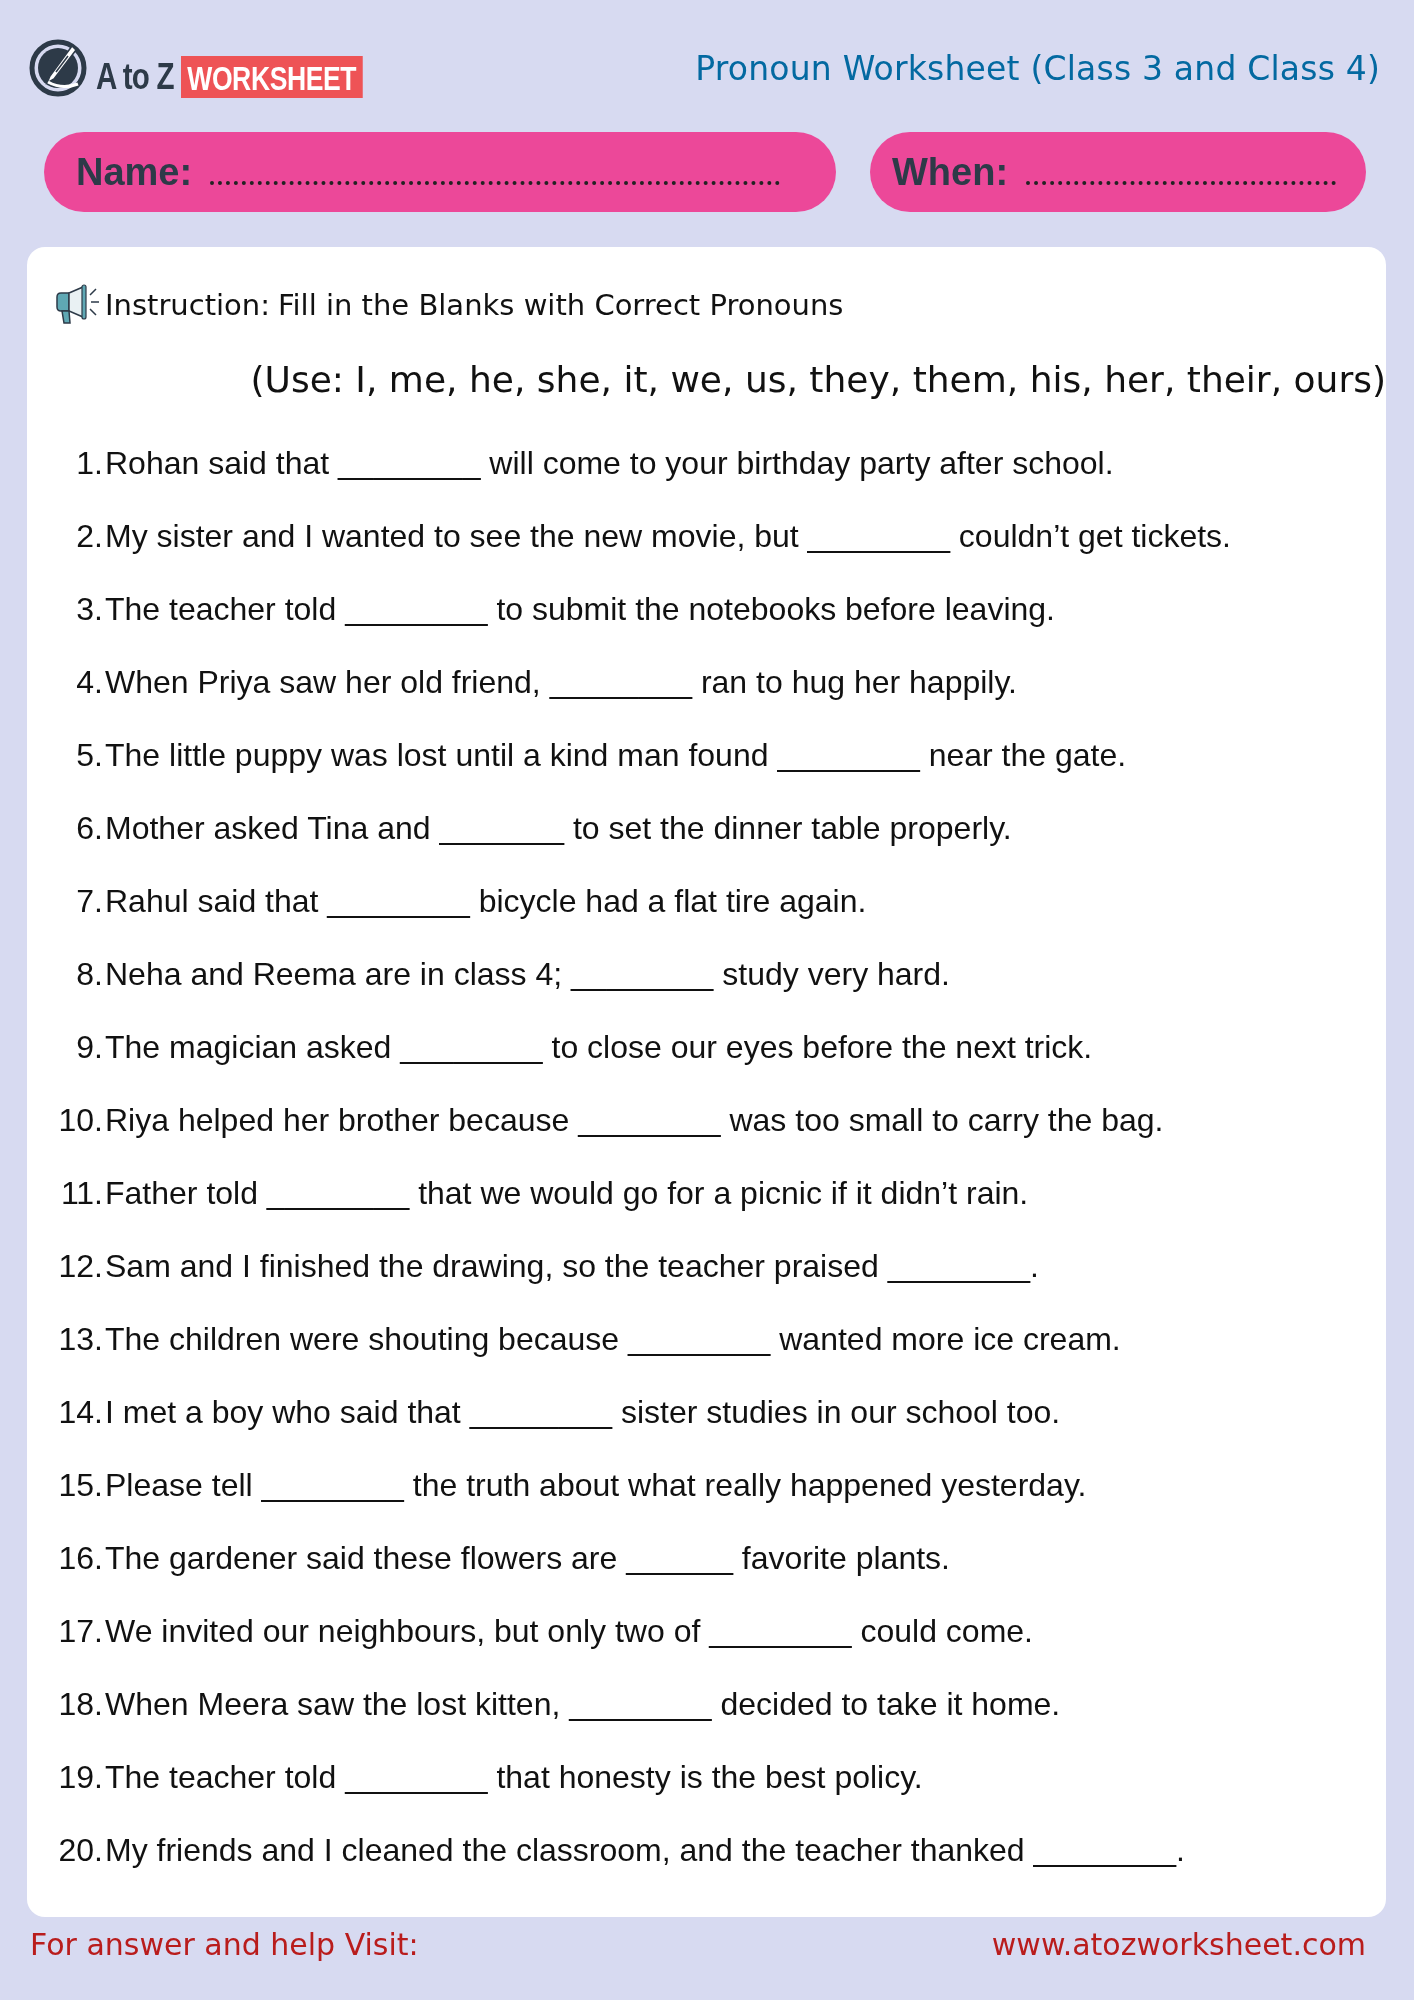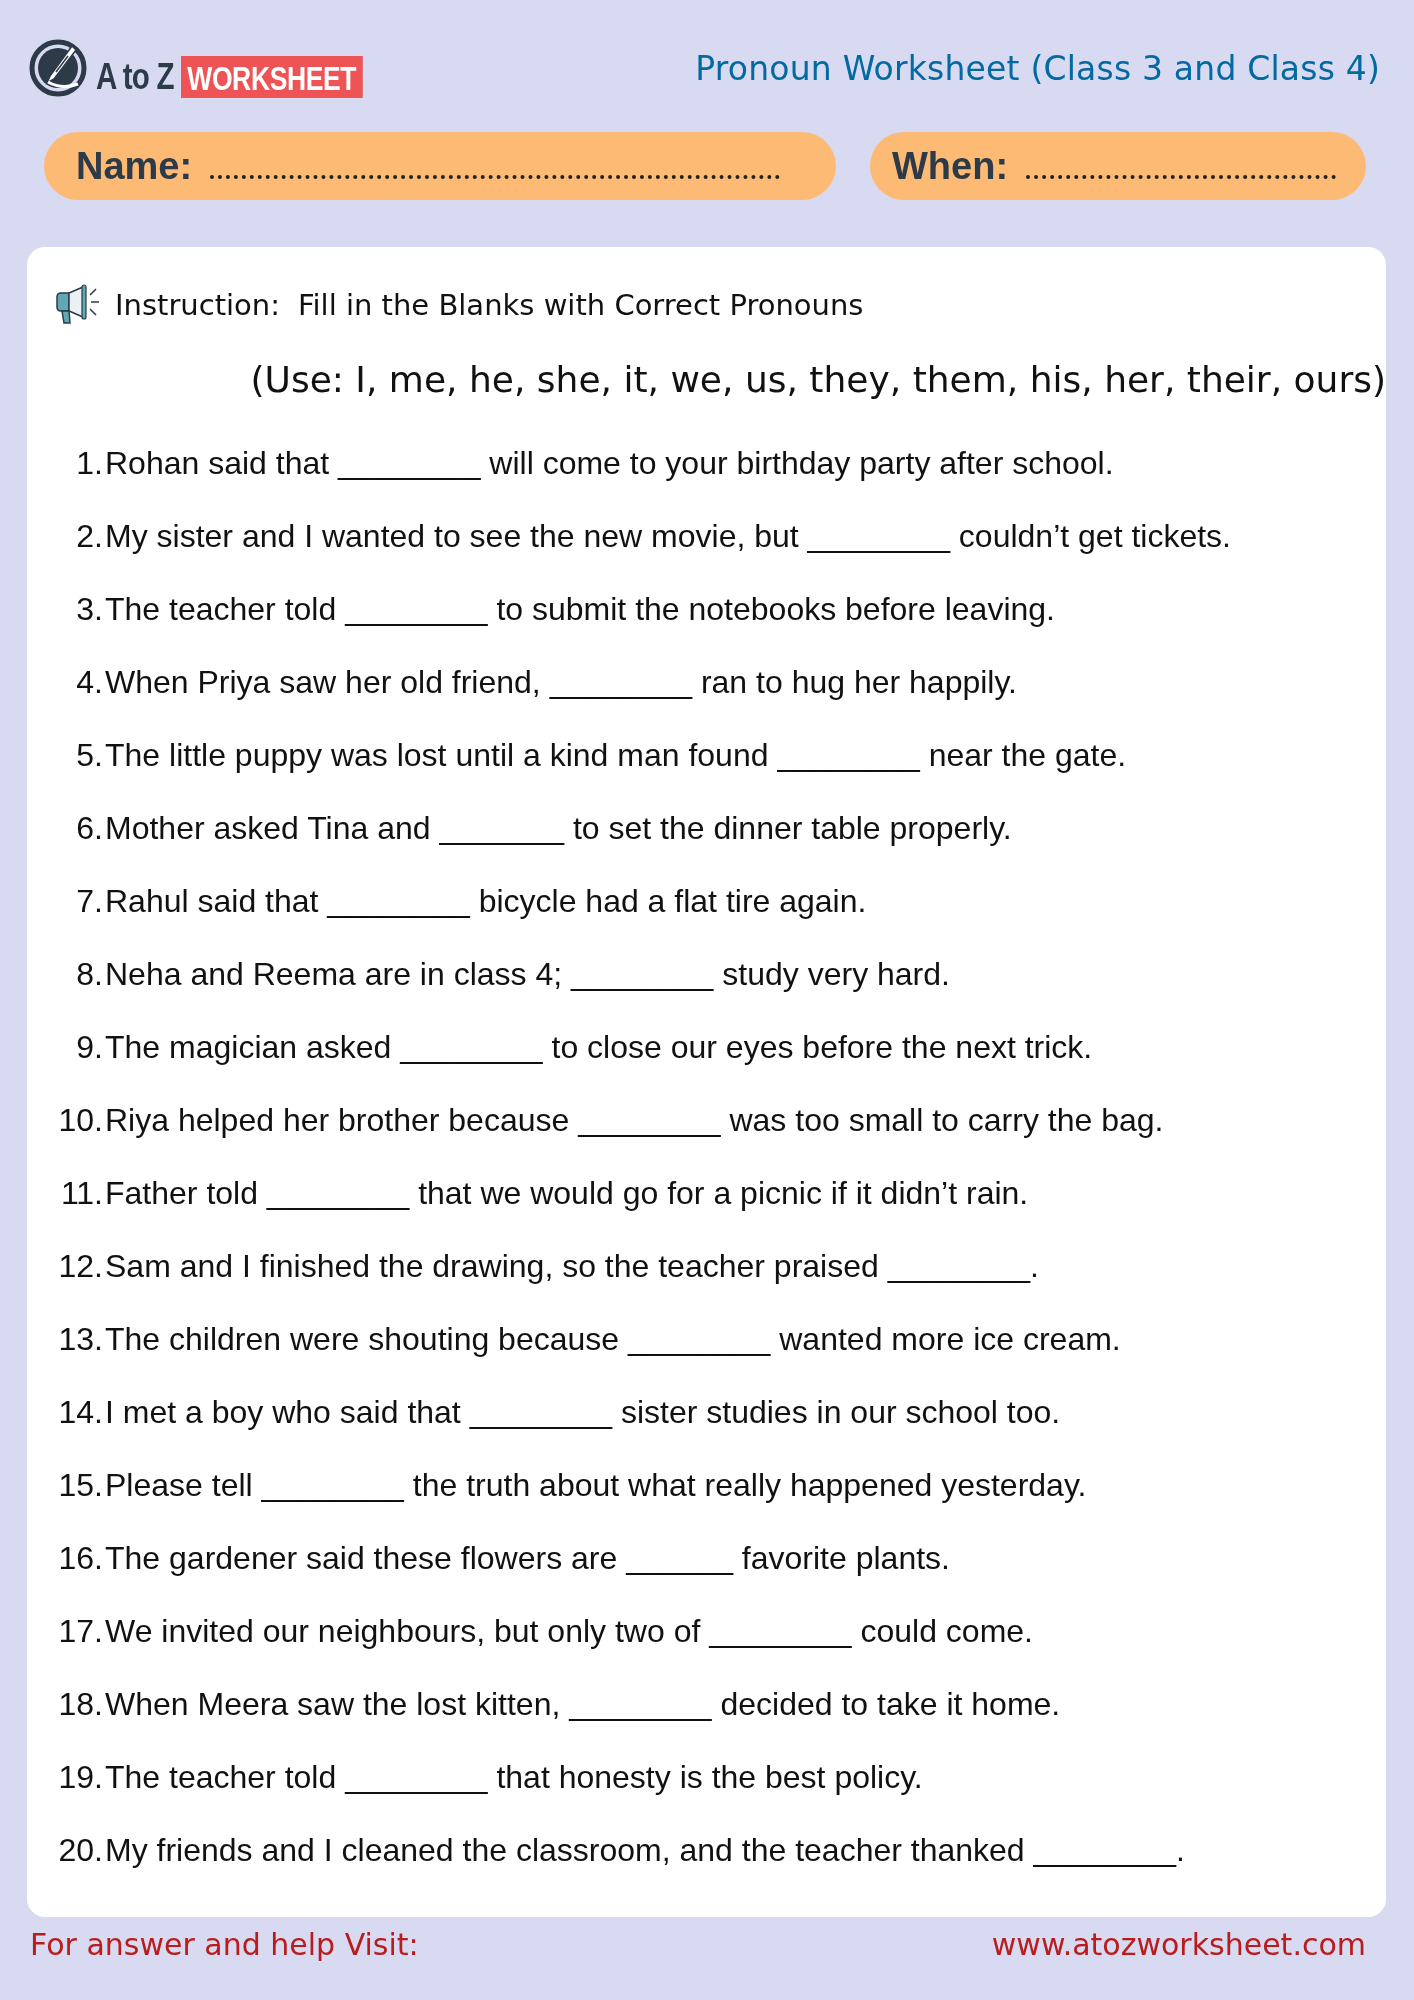--- a/index.html
+++ b/index.html
@@ -27,40 +27,40 @@
       background: #ee5356; color: #fff; font-weight: bold; font-size: 34px;
       padding: 2px 8px; letter-spacing: -0.5px;
       transform: scaleX(0.78); transform-origin: left center;
       line-height: 40px; height: 42px;
     }
     .page-title {
       font-family: "DejaVu Sans", sans-serif; font-size: 33px; color: #0369a1;
       letter-spacing: 0.2px; margin-right: 6px;
     }
     .field-pill {
-      position: absolute; top: 132px; height: 68px; background: #fdba74; border-radius: 42px;
+      position: absolute; top: 132px; height: 80px; background: #ec4899; border-radius: 42px;
       display: flex; align-items: center; padding-left: 32px;
     }
     .field-pill.name { left: 44px; width: 792px; }
     .field-pill.class { left: 870px; width: 496px; padding-left: 22px; }
     .field-label {
       font-weight: bold; font-size: 38px; color: #2d3a48; margin-right: 18px;
     }
     .field-dots {
       flex: 0 0 auto; height: 4px; margin-top: 22px;
       border-bottom: 4px dotted #222;
     }
     .field-pill.name .field-dots { width: 570px; }
     .field-pill.class .field-dots { width: 310px; }
     .card {
       position: absolute; top: 247px; left: 27px; width: 1359px; height: 1670px;
       background: #fff; border-radius: 18px;
     }
     .instruction {
-      position: absolute; top: 36px; left: 26px; display: flex; align-items: center; gap: 10px;
+      position: absolute; top: 36px; left: 26px; display: flex; align-items: center; gap: 0;
       font-family: "DejaVu Sans", sans-serif; font-size: 29px;
     }
     .megaphone { width: 52px; height: 44px; }
     .instruction-label { font-weight: normal; }
     .instruction-text { margin-left: 8px; }
     .use-line {
       position: absolute; top: 112px; left: 12px; right: 0; text-align: right;
       font-family: "DejaVu Sans", sans-serif; font-size: 36px;
     }
     .questions {

